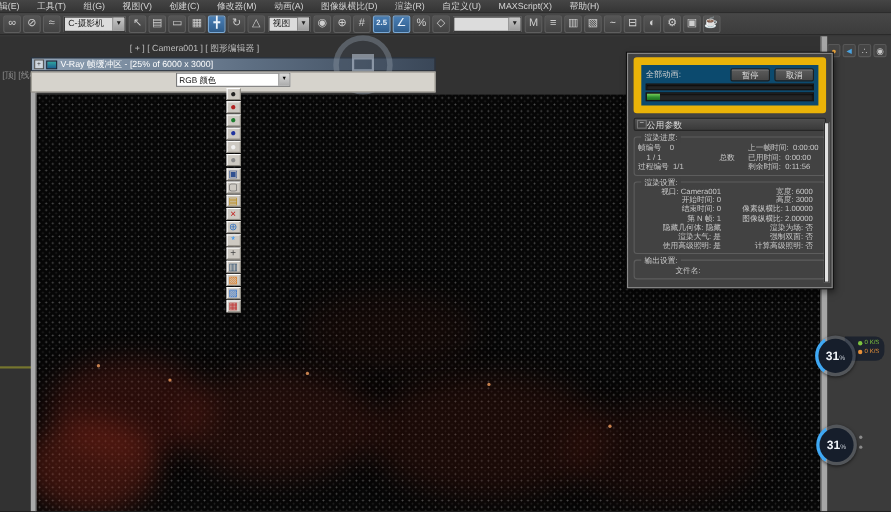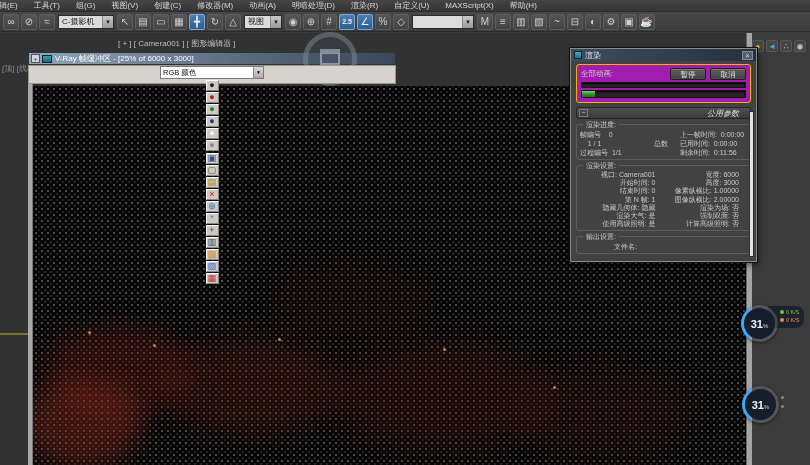--- a/index.html
+++ b/index.html
@@ -96,39 +96,39 @@
   .dlg { position:absolute; left:570px; top:48px; width:187px; height:214px; z-index:10;
          background:#424242; border:1px solid #8a8a8a; box-shadow:0 0 0 1px #111, 2px 3px 6px rgba(0,0,0,.5); }
   .dlg-title { height:12px; background:linear-gradient(90deg,#3c4d60,#27313e);
                display:flex; align-items:center; padding:0 3px; }
   .dlg-title .dicon { width:8px; height:8px; background:linear-gradient(#39b3a6,#1f6f94);
                       border:1px solid #0d2330; margin-right:3px; }
   .dlg-title .dttl { flex:1; font-size:8px; color:#e8e8e8; }
   .dlg-title .dclose { width:11px; height:9px; background:#55606e; border:1px solid #7e8a99;
                        color:#ddd; font-size:7px; line-height:8px; text-align:center; }
   .dlg-body { padding:3px 5px 0 5px; position:relative; height:200px; }
-  .panel1 { border:1px solid #eab308; border-radius:3px; padding:3px 4px 4px 4px; background:#a21caf; }
+  .panel1 { border:7px solid #eab308; border-radius:3px; padding:3px 4px 4px 4px; background:#0c4a6e; }
   .p1row { display:flex; align-items:center; justify-content:space-between; }
   .p1lbl { font-size:7.5px; color:#d0d0d0; }
   .btns { display:flex; gap:4px; }
   .btn { width:36px; height:12px; background:linear-gradient(#5c5c5c,#454545); border:1px solid #1f1f1f;
          box-shadow:inset 0 1px 0 #7a7a7a; border-radius:2px; color:#e0e0e0; font-size:7.5px;
          text-align:center; line-height:11px; }
   .pbar { height:6px; background:#262626; border:1px solid #151515; box-shadow:inset 0 1px 2px #000;
           margin-top:2px; position:relative; overflow:hidden; }
   .pbar.tall { height:8px; }
   .pfill { position:absolute; left:0; top:0; bottom:0;
            background:linear-gradient(#7ed45e,#2f8f2f 55%,#1f6f1f); }
   .taskrow { display:flex; gap:4px; margin-top:3px; align-items:baseline; }
   .tasktext { font-size:7px; color:#c9c9c9; white-space:nowrap; }
   .rollout { margin-top:4px; height:12px; background:linear-gradient(#4f4f4f,#3a3a3a);
              border:1px solid #262626; border-radius:2px; display:flex; align-items:center; }
   .rollout .minus { width:9px; height:8px; margin-left:2px; border:1px solid #777; color:#ccc;
                     font-size:7px; line-height:6px; text-align:center; }
-  .rollout .rttl { flex:1; text-align:right; font-size:8px; color:#ddd; margin-right:11px;font-style:italic; }
+  .rollout .rttl { flex:1; text-align:left; font-size:8px; color:#ddd; margin-right:11px; }
   .grp { border:1px solid #5d5d5d; border-radius:3px; margin-top:5px; position:relative;
          padding:5px 3px 2px 3px; }
   .grp-title { position:absolute; left:6px; top:-5px; background:#424242; padding:0 3px;
                font-size:7px; color:#cdcdcd; }
   .g1row { display:grid; grid-template-columns:74px 26px auto; font-size:7px; line-height:9px;
            color:#c9c9c9; }
   .g1row span { white-space:pre; }
   .g2row { display:grid; grid-template-columns:50% 50%; font-size:7px; line-height:8.2px; color:#c9c9c9; }
   .g2row span { text-align:right; padding-right:8px; white-space:pre; }
   .g3 { height:18px; }
@@ -160,21 +160,21 @@
 <div class="stage">
 
   <div class="menubar" id="menubar">
       <span class="menu-item">编辑(E)</span>
       <span class="menu-item">工具(T)</span>
       <span class="menu-item">组(G)</span>
       <span class="menu-item">视图(V)</span>
       <span class="menu-item">创建(C)</span>
       <span class="menu-item">修改器(M)</span>
       <span class="menu-item">动画(A)</span>
-      <span class="menu-item">明暗处理(D)</span>
+      <span class="menu-item">图像纵横比(D)</span>
       <span class="menu-item">渲染(R)</span>
       <span class="menu-item">自定义(U)</span>
       <span class="menu-item">MAXScript(X)</span>
       <span class="menu-item">帮助(H)</span>
     </div>
 
   <div class="toolbar" id="maintoolbar">
       <div class="tb-icon">∞</div>
       <div class="tb-icon">⊘</div>
       <div class="tb-icon">≈</div>
@@ -275,25 +275,20 @@
       <div class="vfb-box" style="color: rgb(30, 144, 255);">*</div>
       <div class="vfb-box" style="color: rgb(68, 68, 68);">+</div>
       <div class="vfb-box" style="color: rgb(47, 79, 111);">▥</div>
       <div class="vfb-box" style="color: rgb(224, 120, 24);">▧</div>
       <div class="vfb-box" style="color: rgb(42, 111, 208);">▨</div>
       <div class="vfb-box" style="color: rgb(192, 48, 48);">▦</div>
     </div>
   <div class="vfb-frame-left"></div>
 
   <div class="dlg">
-    <div class="dlg-title">
-      <div class="dicon"></div>
-      <div class="dttl">渲染</div>
-      <div class="dclose">×</div>
-    </div>
     <div class="dlg-body">
       <div class="panel1">
         <div class="p1row">
           <div class="p1lbl">全部动画:</div>
           <div class="btns">
             <div class="btn">暂停</div>
             <div class="btn">取消</div>
           </div>
         </div>
         <div class="pbar">

